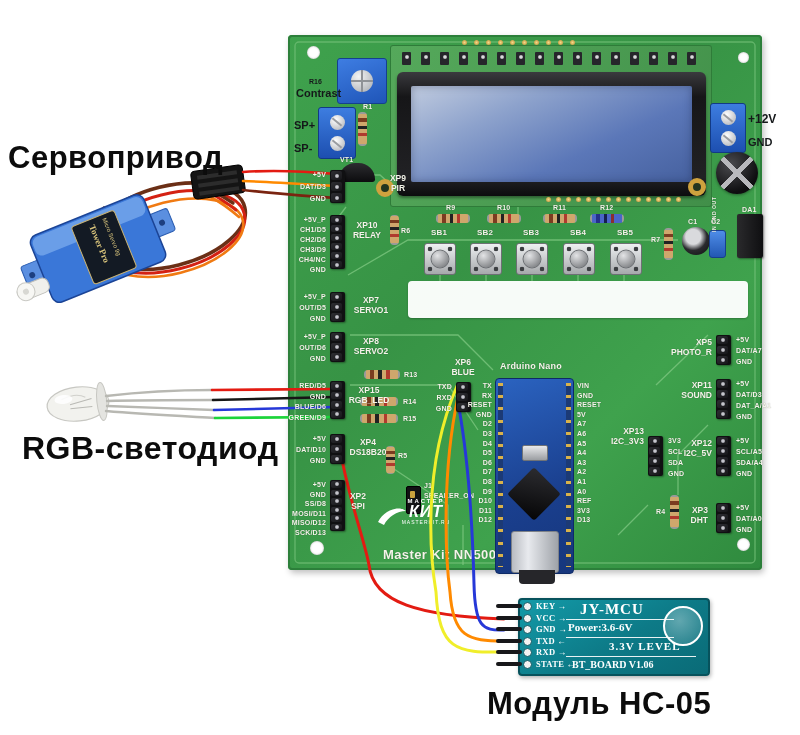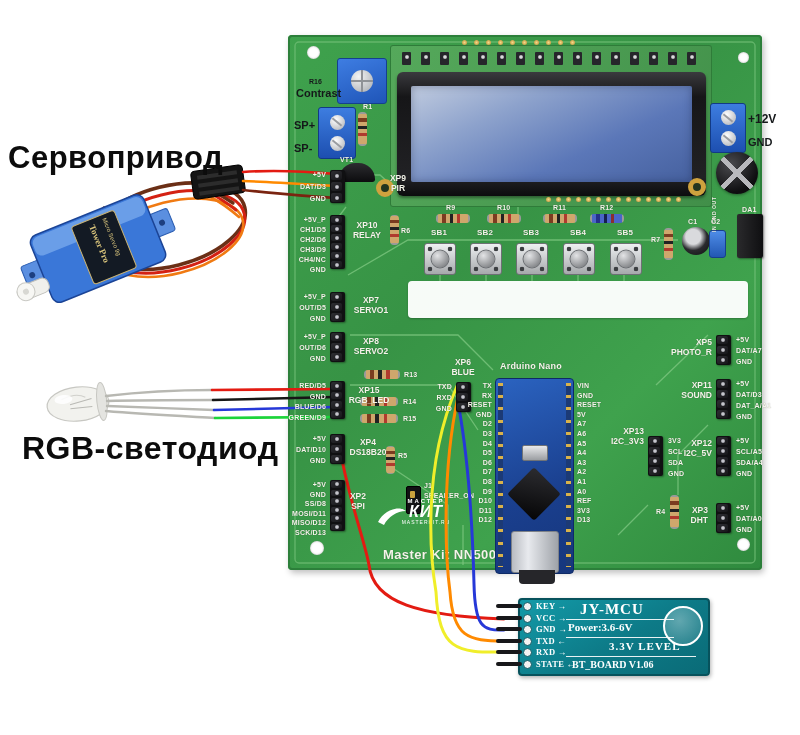--- a/index.html
+++ b/index.html
@@ -301,20 +301,21 @@
     <g fill="none" stroke-linecap="round" stroke-width="3">
       <path d="M339 444 C348 498 364 538 369 565 C373 603 420 616 504 619" stroke="#e31b12"></path>
       <path d="M459 408 C470 470 473 545 474 584 C475 626 482 631 504 630" stroke="#2638d8"></path>
       <path d="M458 397 C441 475 446 562 450 592 C453 637 468 641 504 641" stroke="#ff8a00"></path>
       <path d="M457 386 C421 470 431 562 436 592 C439 650 456 653 504 652" stroke="#f0ee2a"></path>
     </g>
   </svg>
 
   <div class="anno" style="left:8px;top:140px;font-size:31px;">Сервопривод</div>
   <div class="anno" style="left:22px;top:430px;">RGB-светодиод</div>
+  <div class="anno" style="left:487px;top:686px;font-size:31px;">Модуль HC-05</div>
 <div class="hdr" style="left: 330px; top: 170px;">
       <div class="pin" style="height: 9px;"></div>
       <div class="pin" style="height: 9px;"></div>
       <div class="pin" style="height: 9px;"></div>
     </div>
     <div class="silk rt" style="right: 474px; top: 171px; width: 60px;">+5V</div>
     <div class="silk rt" style="right: 474px; top: 183px; width: 60px;">DAT/D3</div>
     <div class="silk rt" style="right: 474px; top: 195px; width: 60px;">GND</div>
     <div class="cname" style="left: 381px; top: 173px; width: 34px;">
       <div>XP9</div>

